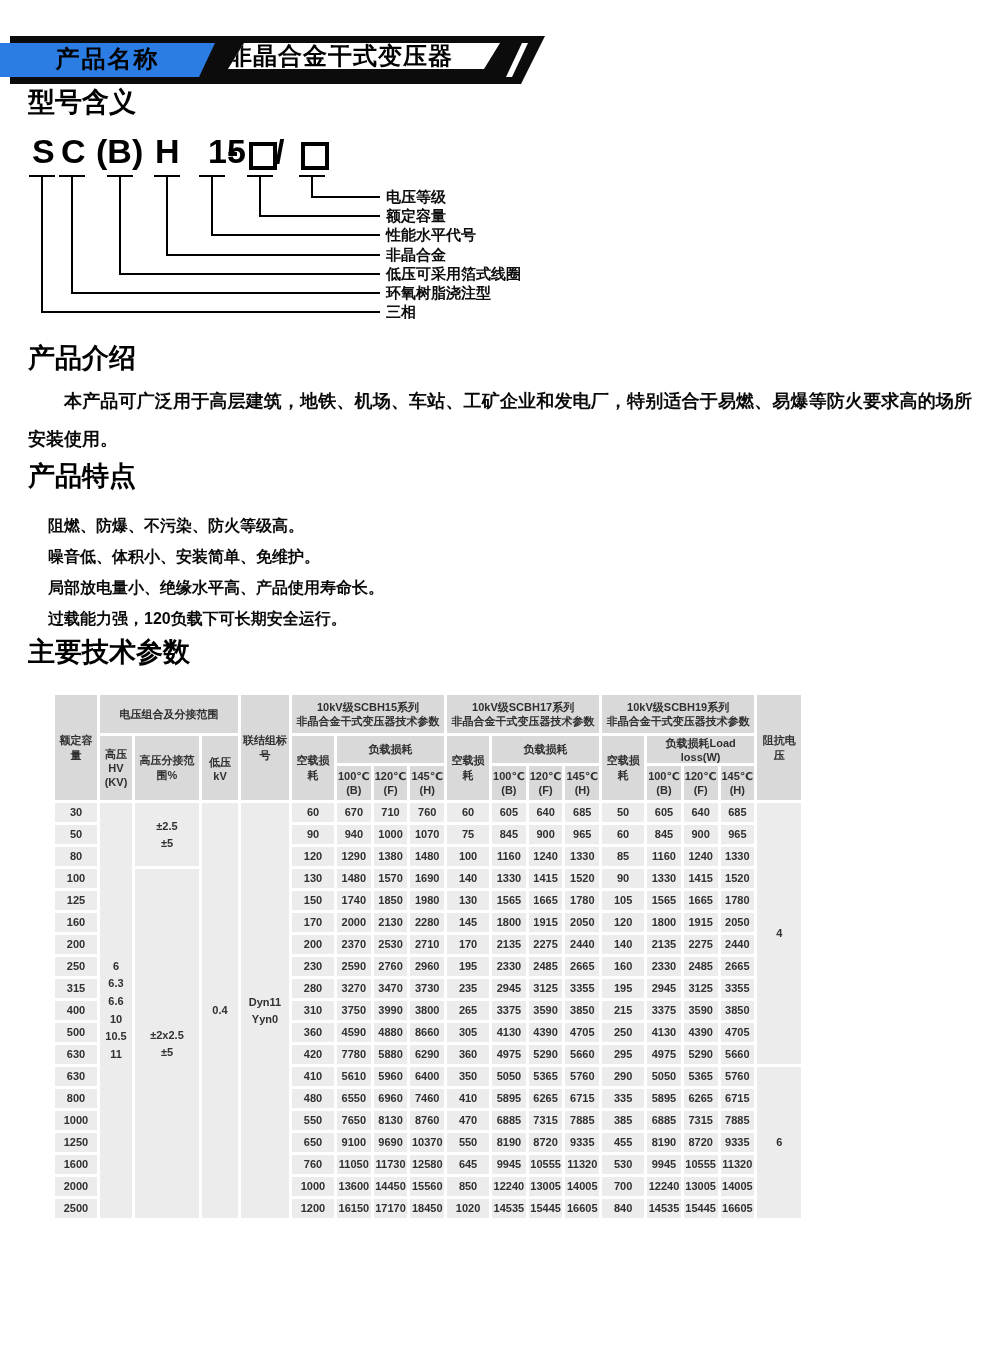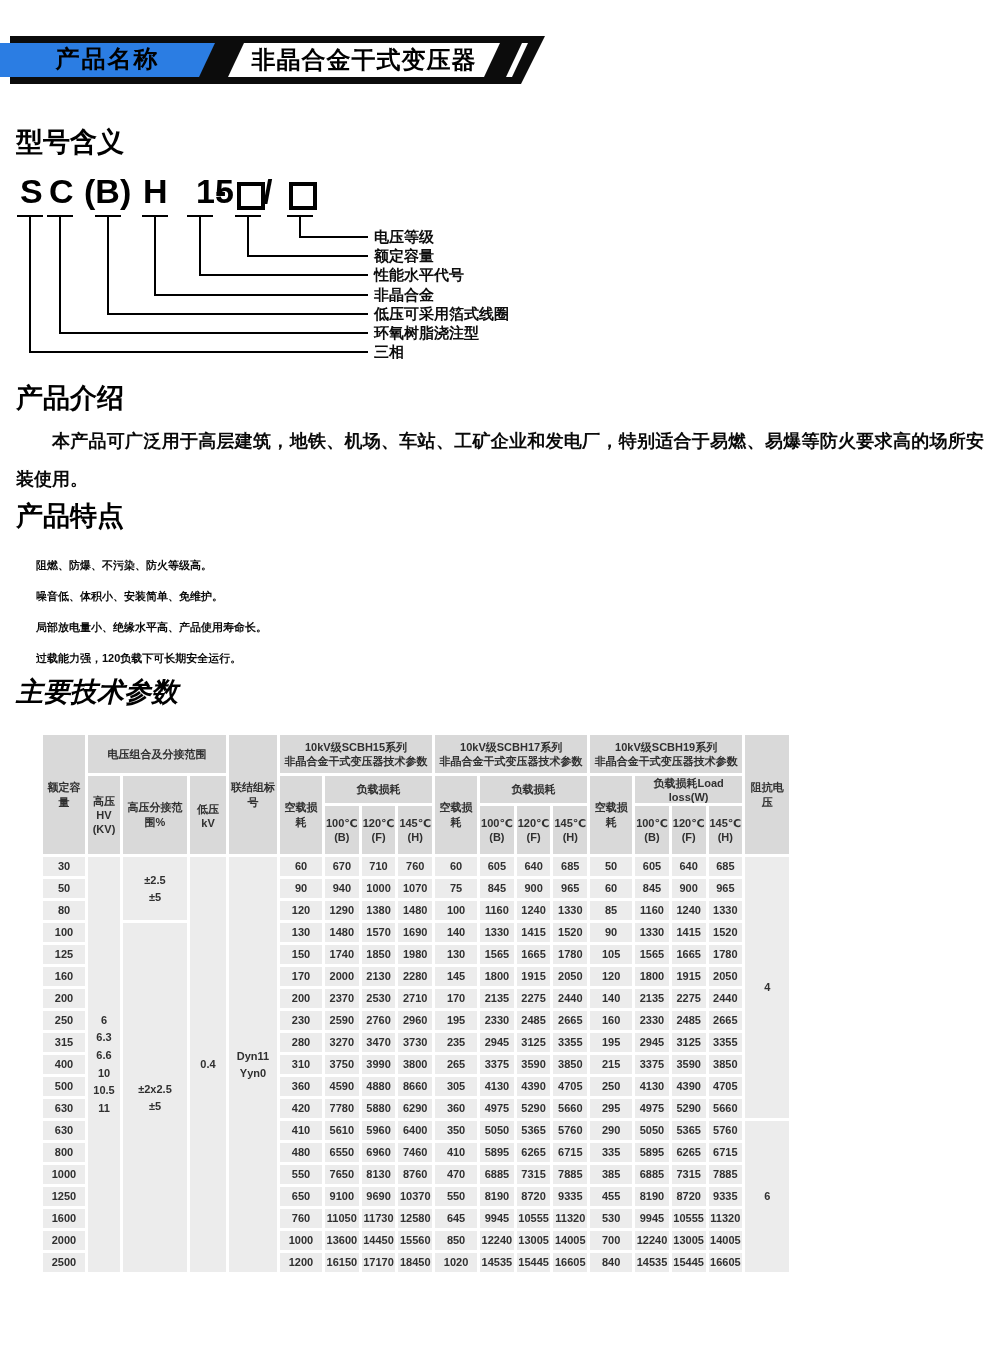--- a/index.html
+++ b/index.html
@@ -7,56 +7,56 @@
   .page{position:relative;width:1000px;min-height:1364px;margin:0 auto;background:#fff;overflow:hidden;}
 
   
   .banner{position:relative;height:48px;margin-top:36px;}
   .banner-black{position:absolute;left:10px;top:0;width:535px;height:48px;background:#0c0c0c;
     clip-path:polygon(0 0,100% 0,calc(100% - 24px) 100%,0 100%);}
   .banner-blue{position:absolute;left:0;top:7px;width:215px;height:34px;background:#2b7de3;
     clip-path:polygon(0 0,100% 0,calc(100% - 16px) 100%,0 100%);
     display:flex;align-items:flex-start;justify-content:center;}
   .banner-blue span{font-size:24px;font-weight:bold;color:#000;letter-spacing:2px;}
-  .banner-white{position:absolute;left:228px;top:7px;width:272px;height:34px;background:#fff;
+  .banner-white{position:absolute;left:228px;top:7px;width:272px;height:26px;background:#fff;
     clip-path:polygon(16px 0,100% 0,calc(100% - 16px) 100%,0 100%);
-    display:flex;align-items:center;justify-content:center;}
+    display:flex;align-items:center;justify-content:flex-start;}
   .banner-white span{font-size:24px;font-weight:bold;color:#000;letter-spacing:1px;}
   .banner-tail{position:absolute;left:506px;top:7px;width:22px;height:34px;background:#fff;
     clip-path:polygon(16px 0,100% 0,calc(100% - 16px) 100%,0 100%);}
 
-  .content{padding:0 16px;margin-top:40px;}
+  .content{padding:0 28px;}
   h2.sec{font-size:27px;font-weight:bold;margin:0;color:#000;}
 
   
   .model-heading{margin-top:30px;}
   .model-diagram{position:relative;height:212px;margin-top:8px;}
   .model-part{position:absolute;top:0;font-size:34px;font-weight:bold;line-height:46px;color:#000;}
   .model-box{position:absolute;top:14px;width:20px;height:20px;border:4px solid #000;}
   .model-lines{position:absolute;left:0;top:0;width:420px;height:212px;}
   .model-label{position:absolute;left:358px;font-size:15px;font-weight:600;line-height:18px;color:#0d0d0d;white-space:nowrap;}
 
   
   .intro-heading{margin-top:24px;}
   .intro-par{font-size:18px;font-weight:bold;line-height:38px;text-align:justify;text-indent:2em;margin:0;color:#0a0a0a;}
   .intro-wrap{margin-top:6px;}
   .features-heading{margin-top:30px;}
   .features{margin:16px 0 0;padding-left:20px;list-style:none;}
-  .features li{font-size:11px;font-weight:bold;line-height:31px;color:#0a0a0a;}
+  .features li{font-size:16px;font-weight:bold;line-height:31px;color:#0a0a0a;}
 
   
-  .params-heading{margin-top:32px;font-style:italic;}
+  .params-heading{margin-top:32px;}
   table.params{border-collapse:separate;border-spacing:3px;margin:22px 0 0 24px;background:#fff;}
   table.params th,table.params td{padding:0 1px;text-align:center;vertical-align:middle;
     font-size:11px;font-weight:bold;color:#303030;}
   table.params thead th{background:#d9d9d9;}
   table.params tbody td{background:#ececec;height:19px;}
   .hr1 th{height:38px;}
   .hr2 th{height:24px;}
-  .hr3 th{height:48px;}
+  .hr3 th{height:34px;}
   .cl{display:block;line-height:1.3;}
   .hv-cell .cl{line-height:1.6;}
   .tap-cell .cl,.conn-cell .cl{line-height:1.5;}
 </style>
 </head>
 <body>
 
 <div class="page">
 
   <div class="banner">

